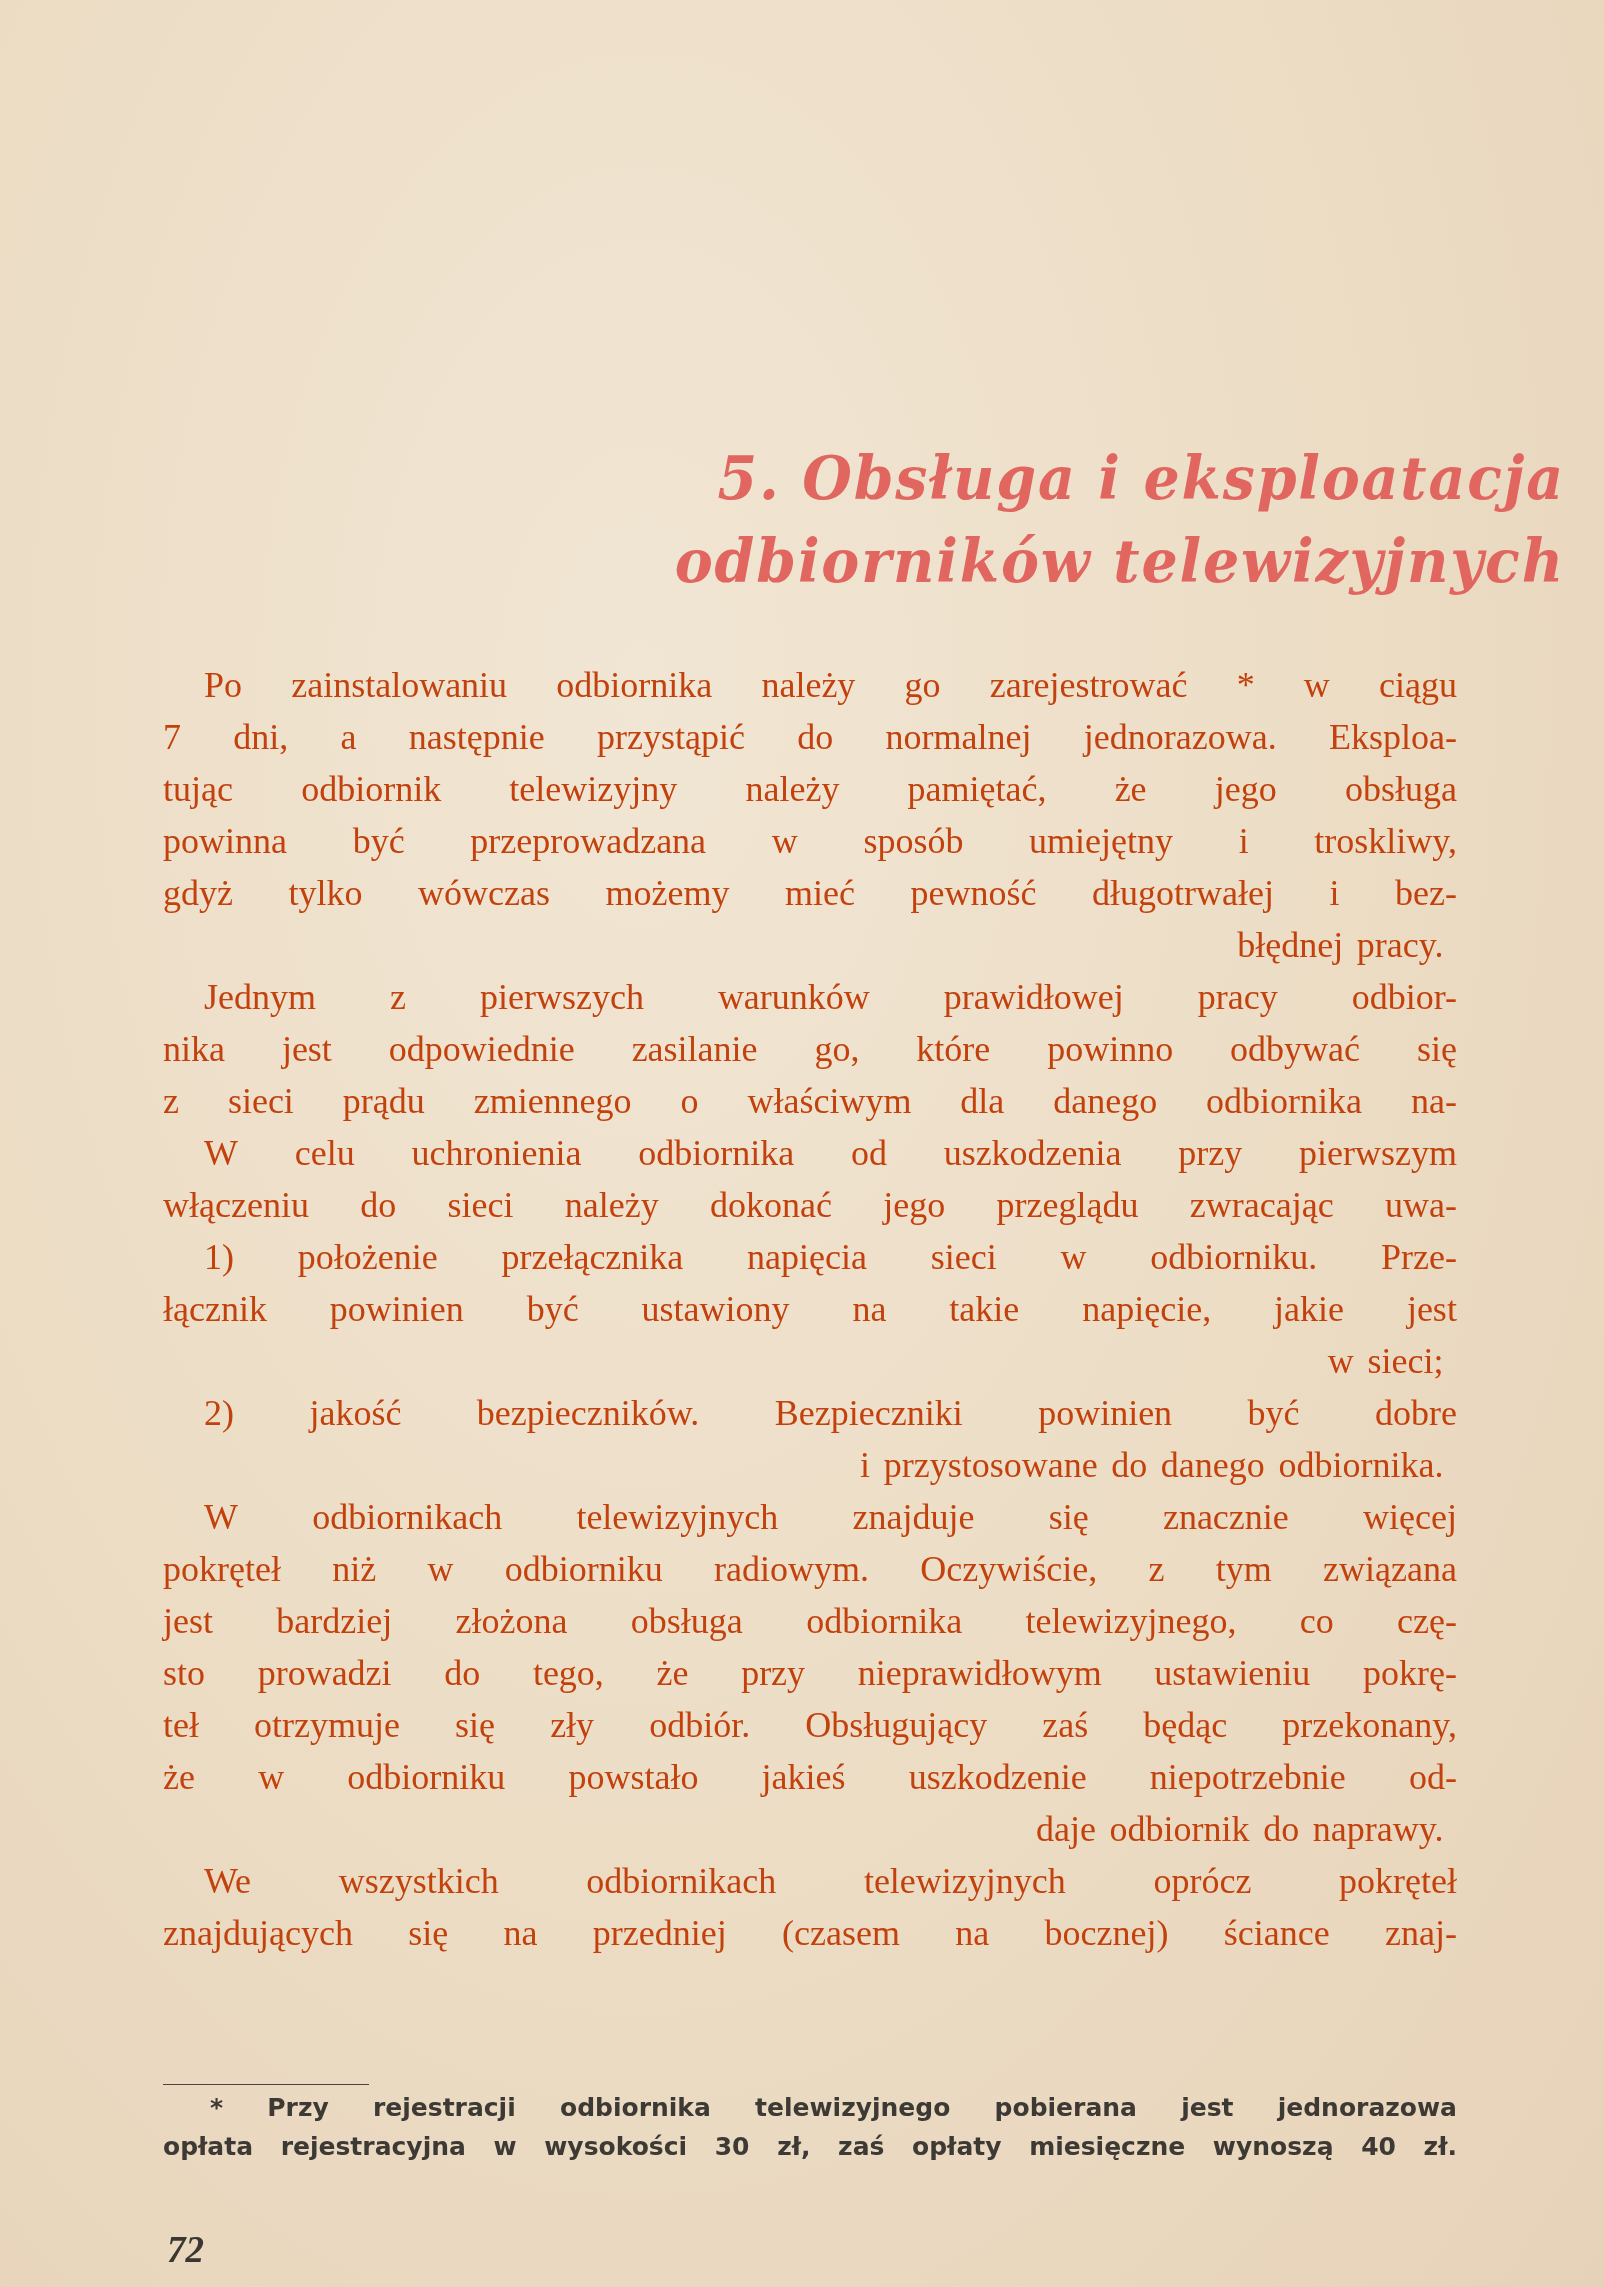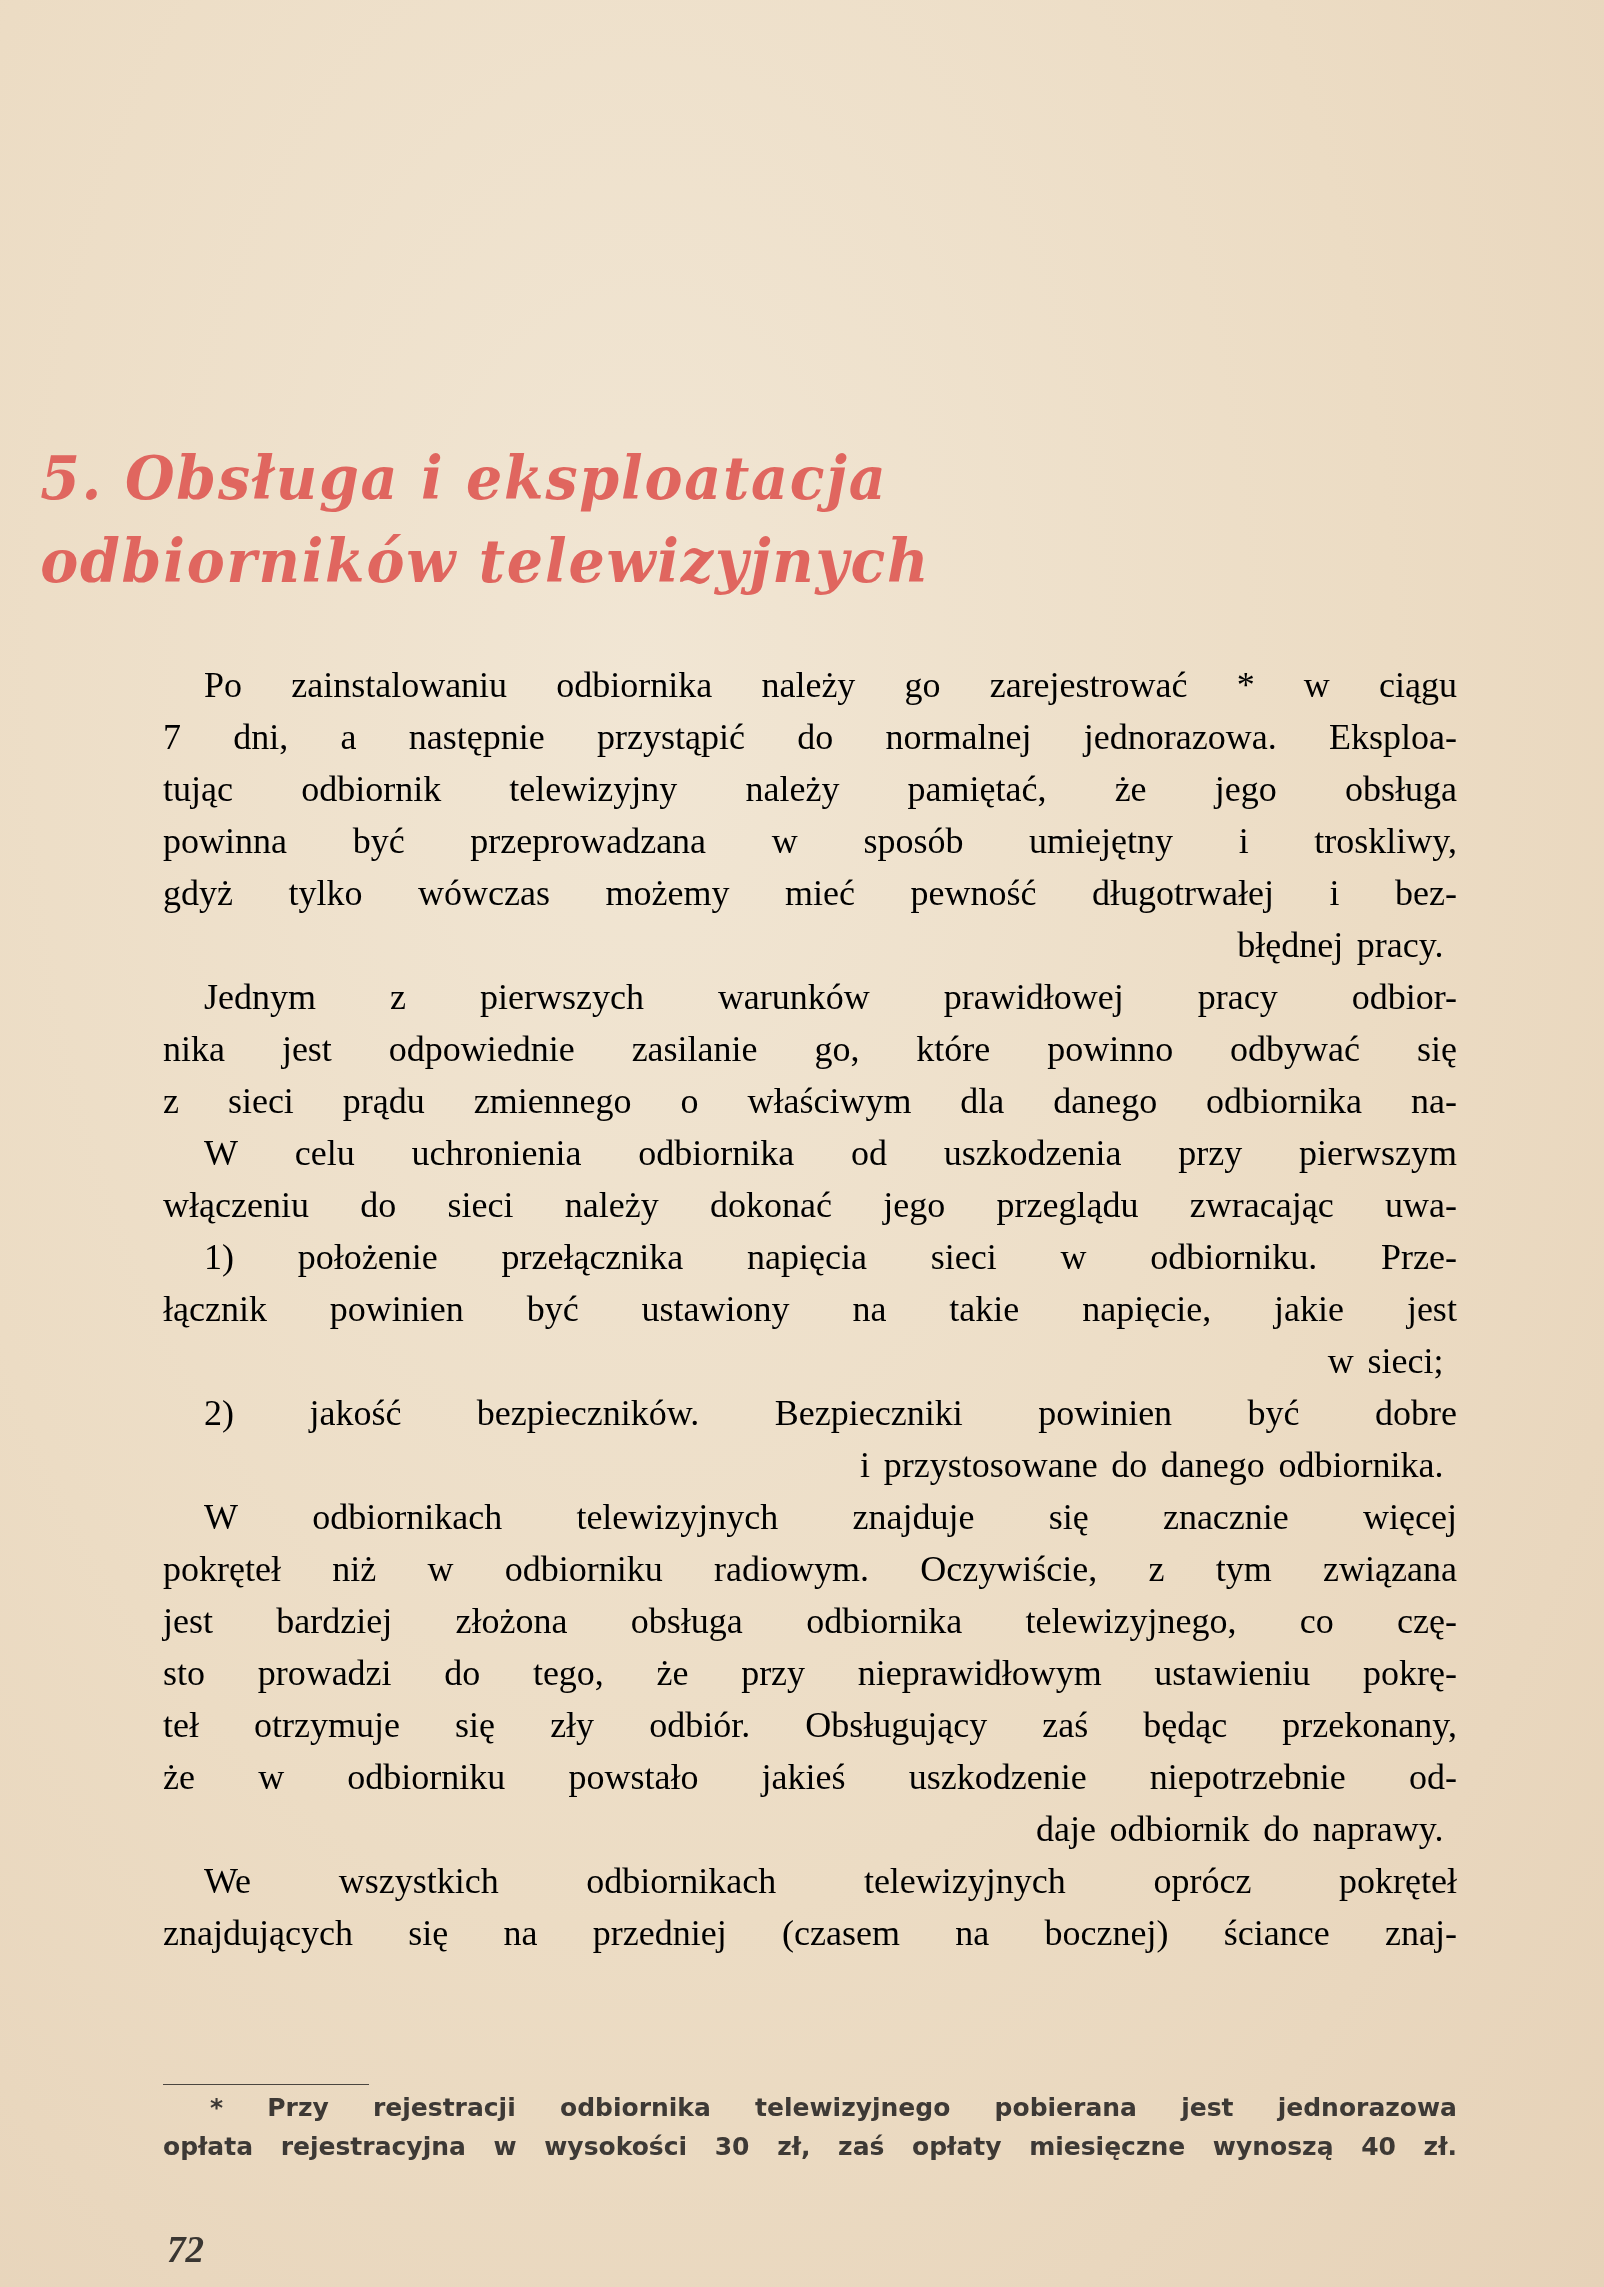--- a/index.html
+++ b/index.html
@@ -4,32 +4,32 @@
   <style>
     html, body { margin: 0; padding: 0; }
     body {
       width: 1605px; height: 2287px; overflow: hidden;
       background: radial-gradient(ellipse at 40% 30%, #f1e6d4 0%, #ecdcc4 55%, #e6d2b8 100%);
       position: relative;
     }
     .page { position: absolute; left: 0; top: 0; width: 1605px; height: 2287px; }
     .title {
       position: absolute; left: 0; width: 1605px; top: 437px;
-      text-align: left;
+      text-align: right;
       font-family: "DejaVu Serif", serif;
       font-weight: bold; font-style: italic;
       color: #e0665f;
       font-size: 60px; line-height: 83px;
       letter-spacing: 1.9px;
     }
     .title div { transform: scaleX(0.95); }
     .body {
       position: absolute; left: 163px; top: 659px; width: 1294px;
       font-family: "Liberation Serif", serif;
-      color: #000000;
+      color: #c2410c;
       font-size: 36px; line-height: 52px;
     }
     .line { white-space: nowrap; display: flex; justify-content: space-between; height: 52px; }
     .line.last { justify-content: flex-end; }
     .line.indent { padding-left: 41px; }
     .line span.w { display: inline-block; }
     .line.last span.w { margin-right: 13.6px; }
     .rule {
       position: absolute; left: 163px; top: 2084px; width: 206px; height: 0;
       border-top: 1.9px solid #4a4540;

